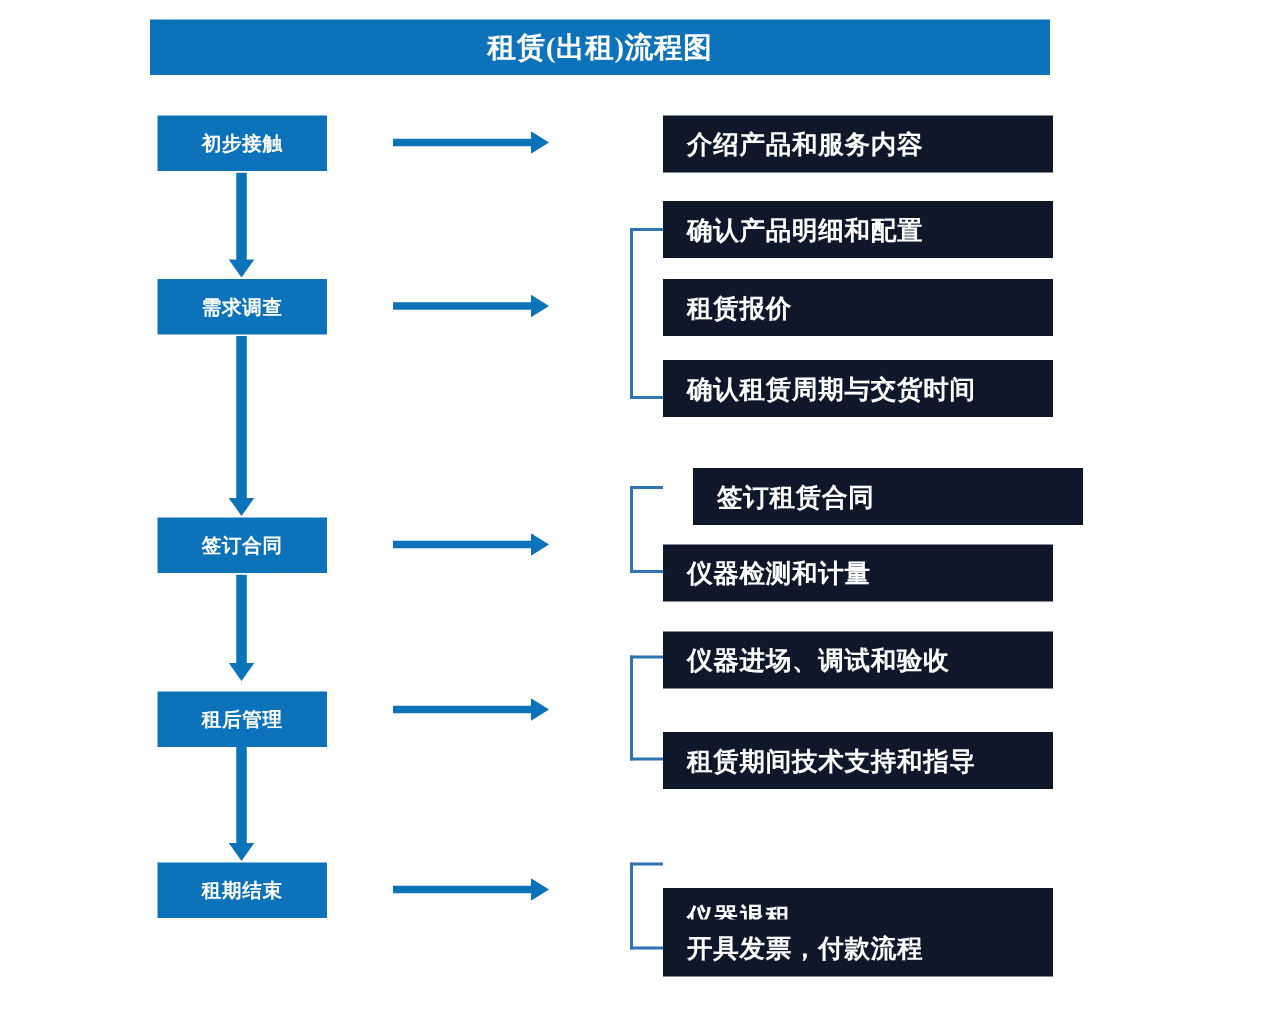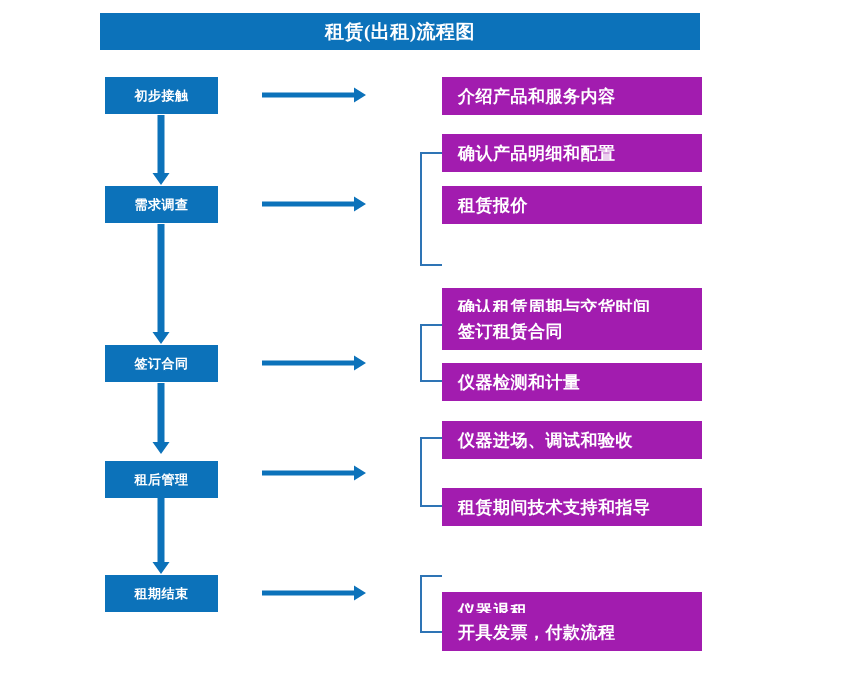--- a/index.html
+++ b/index.html
@@ -52,21 +52,21 @@
     font-weight: bold;
     letter-spacing: 0.5px;
   }
 
   
   .detail-box {
     position: absolute;
     left: 442px;
     width: 260px;
     height: 38px;
-    background: #a21caf;
+    background: #0f172a;
     color: #ffffff;
     display: flex;
     align-items: center;
     font-size: 17px;
     font-weight: bold;
     padding-left: 16px;
     box-sizing: border-box;
     letter-spacing: 0.5px;
   }
 
@@ -107,22 +107,22 @@
       <div class="stage-box" style="top: 77px;">初步接触</div>
       <div class="stage-box" style="top: 186px;">需求调查</div>
       <div class="stage-box" style="top: 345px;">签订合同</div>
       <div class="stage-box" style="top: 461px; font-family: Liberation Mono, monospace;">租后管理</div>
       <div class="stage-box" style="top: 575px; font-family: Liberation Mono, monospace;">租期结束</div>
     </div>
   <div id="details-layer">
       <div class="detail-box" style="top: 77px;">介绍产品和服务内容</div>
       <div class="detail-box" style="top: 134px;">确认产品明细和配置</div>
       <div class="detail-box" style="top: 186px;">租赁报价</div>
-      <div class="detail-box" style="top: 240px; margin-top: 48px;">确认租赁周期与交货时间</div>
-      <div class="detail-box" style="top: 312px;">签订租赁合同</div>
+      <div class="detail-box" style="top: 240px;">确认租赁周期与交货时间</div>
+      <div class="detail-box" style="top: 312px; margin-left: 20px;">签订租赁合同</div>
       <div class="detail-box" style="top: 363px;">仪器检测和计量</div>
       <div class="detail-box" style="top: 421px;">仪器进场、调试和验收</div>
       <div class="detail-box" style="top: 488px;">租赁期间技术支持和指导</div>
       <div class="detail-box" style="top: 592px;">仪器退租</div>
       <div class="detail-box" style="top: 613px;">开具发票，付款流程</div>
     </div>
   <div id="arrows-layer">
       <div class="h-arrow" style="top: 87px;"><svg width="104" height="16" viewBox="0 0 104 16">
           <path d="M0 5.5 L92 5.5 L92 0.5 L104 8 L92 15.5 L92 10.5 L0 10.5 Z" fill="#0c72ba"></path>
         </svg></div>

